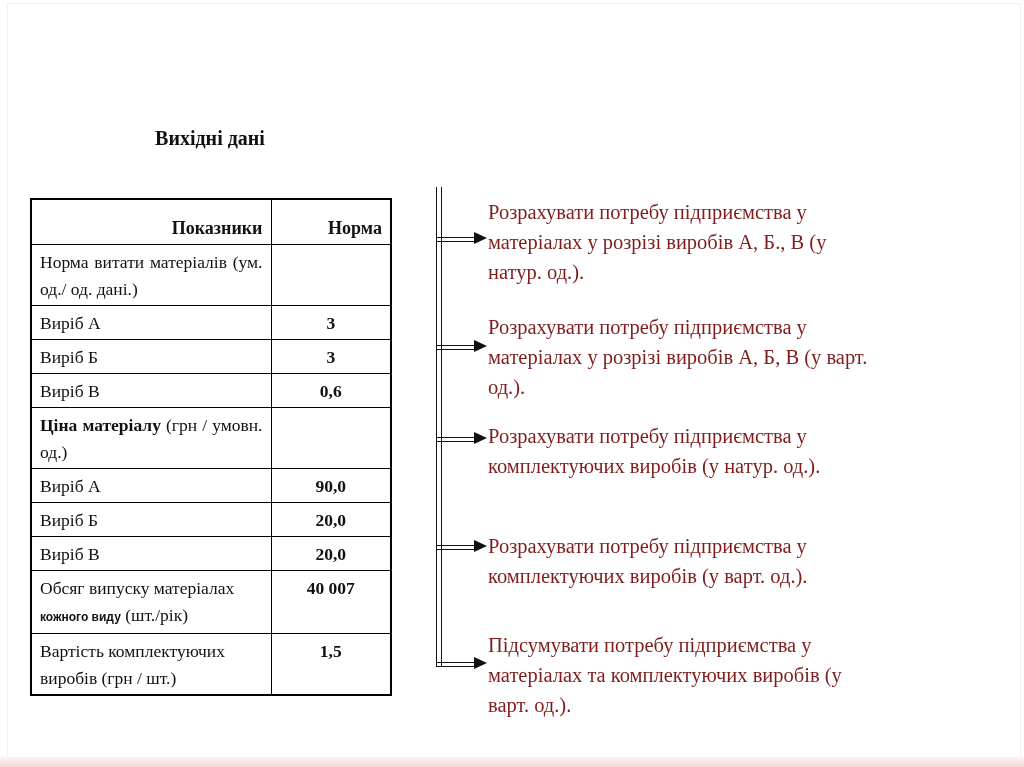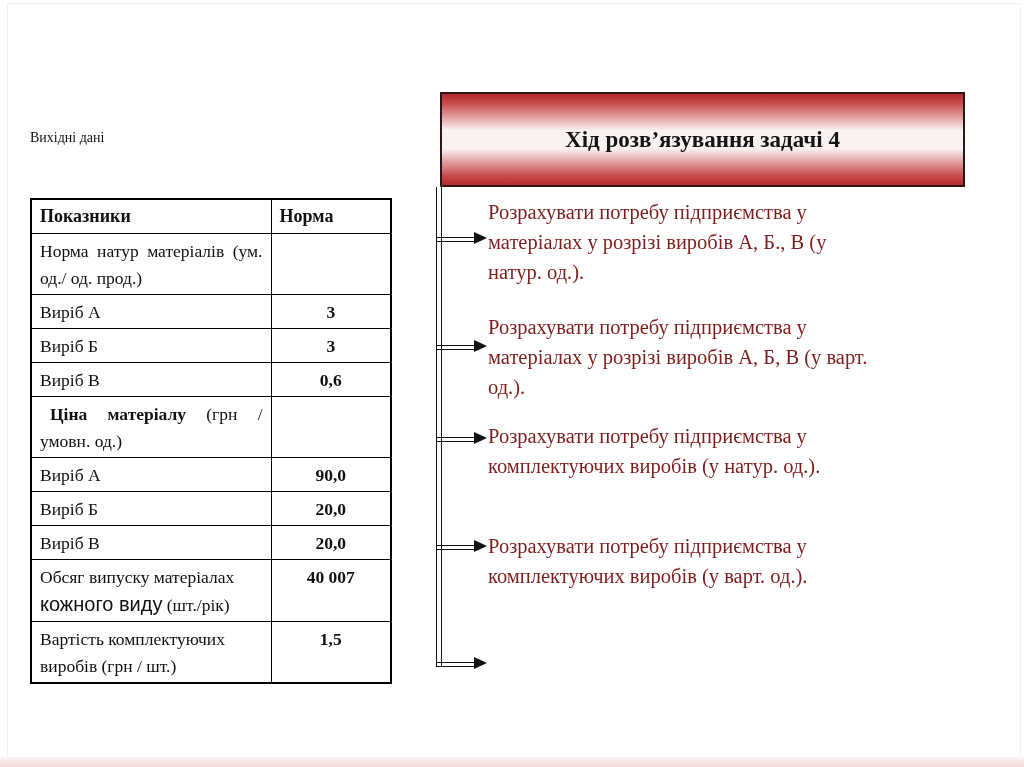--- a/index.html
+++ b/index.html
@@ -8,35 +8,35 @@
     font-family:"Liberation Serif","DejaVu Serif",serif; color:#111; overflow:hidden;
   }
   
   .frame-top{position:absolute;left:7px;top:3px;width:1014px;height:1px;background:#f0eeee;}
   .frame-left{position:absolute;left:7px;top:3px;width:1px;height:754px;background:#f0eeee;}
   .frame-right{position:absolute;left:1020px;top:3px;width:1px;height:754px;background:#f0eeee;}
   .bottom-strip{position:absolute;left:0;top:757px;width:1024px;height:10px;
     background:linear-gradient(180deg,#fbf3f3,#f1d9d9);}
 
   
-  .left-title{position:absolute;left:30px;top:124px;width:360px;
-    font-weight:normal;font-size:14px;line-height:28px;}
+  .left-title{position:absolute;left:30px;top:124px;width:360px;text-align:center;
+    font-weight:bold;font-size:20px;line-height:28px;}
   table.data-table{position:absolute;left:30px;top:198px;width:360px;
     border-collapse:collapse;table-layout:fixed;}
   table.data-table col.c1{width:240px;} table.data-table col.c2{width:120px;}
   table.data-table th,table.data-table td{border:1.5px solid #000;vertical-align:top;
     padding:4px 8px 2px 8px;font-size:17.5px;line-height:27px;overflow:hidden;}
   table.data-table{border:2px solid #000;}
-  table.data-table th{font-weight:bold;text-align:left;font-size:18px;padding-top:3px;}
+  table.data-table th{font-weight:bold;text-align:right;font-size:18px;padding-top:15px;}
   td.lbl{text-align:left;}
   td.lbl.justify{text-align:justify;text-align-last:left;}
   td.val{text-align:center;font-weight:bold;font-size:18px;}
   .r34{height:34px;} .r60{height:60px;} .r58{height:58px;} .r57{height:57px;} .r87{height:87px;}
-  span.b{font-weight:bold;margin-left:10px;}
-  span.sans{font-family:"Liberation Sans","DejaVu Sans",sans-serif;font-weight:normal;font-size:20px;text-align:center;}
+  span.b{font-weight:bold;}
+  span.sans{font-family:"Liberation Sans","DejaVu Sans",sans-serif;font-weight:bold;font-size:12px;text-align:center;}
 
   
   .banner{position:absolute;left:440px;top:92px;width:525px;height:95px;box-sizing:border-box;
     border:2px solid #2e1516;display:flex;align-items:center;justify-content:center;
     background:linear-gradient(180deg,#b52a2d 0%,#c84a4b 10%,#faf1f1 40%,#faf1f1 60%,#c84a4b 90%,#b52a2d 100%);}
   .banner-title{font-weight:bold;font-size:23px;color:#141414;text-align:center;}
 
   
   .connector{position:absolute;left:436px;top:187px;width:4px;height:480px;
     border-left:1.5px solid #111;border-right:1.5px solid #111;background:transparent;}
@@ -69,21 +69,21 @@
     <colgroup>
         <col class="c1">
         <col class="c2">
       </colgroup>
     <tbody>
         <tr class="r34">
       <th>Показники</th>
       <th>Норма</th>
     </tr>
     <tr class="r60">
-      <td class="lbl justify">Норма натур матеріалів (ум. од./ од. прод.)</td>
+      <td class="lbl justify">Норма витати матеріалів (ум. од./ од. дані.)</td>
       <td class="val"></td>
     </tr>
     <tr class="r34">
       <td class="lbl">Виріб А</td>
       <td class="val">3</td>
     </tr>
     <tr class="r34">
       <td class="lbl">Виріб Б</td>
       <td class="val">3</td>
     </tr>
@@ -111,23 +111,20 @@
       <td class="lbl"><span>Обсяг випуску матеріалах </span><span class="sans">кожного виду</span><span> (шт./рік)</span></td>
       <td class="val">40 007</td>
     </tr>
     <tr class="r57">
       <td class="lbl">Вартість комплектуючих виробів (грн / шт.)</td>
       <td class="val">1,5</td>
     </tr>
   </tbody>
     </table>
 
-  <div class="banner">
-    <div class="banner-title">Хід розв’язування задачі 4</div>
-  </div>
 
   <div class="connector"></div>
 
   <div class="branch b1">
     <div class="branch-line"></div>
     <div class="arrowhead"></div>
   </div>
   <div class="branch b2">
     <div class="branch-line"></div>
     <div class="arrowhead"></div>
@@ -148,14 +145,17 @@
   <div class="step s1">Розрахувати потребу підприємства у
 матеріалах у розрізі виробів А, Б., В (у
 натур. од.).</div>
   <div class="step s2">Розрахувати потребу підприємства у
 матеріалах у розрізі виробів А, Б, В (у варт.
 од.).</div>
   <div class="step s3">Розрахувати потребу підприємства у
 комплектуючих виробів (у натур. од.).</div>
   <div class="step s4">Розрахувати потребу підприємства у
 комплектуючих виробів (у варт. од.).</div>
+  <div class="step s5">Підсумувати потребу підприємства у
+матеріалах та комплектуючих виробів (у
+варт. од.).</div>
 
 </div>
 
 </body></html>

